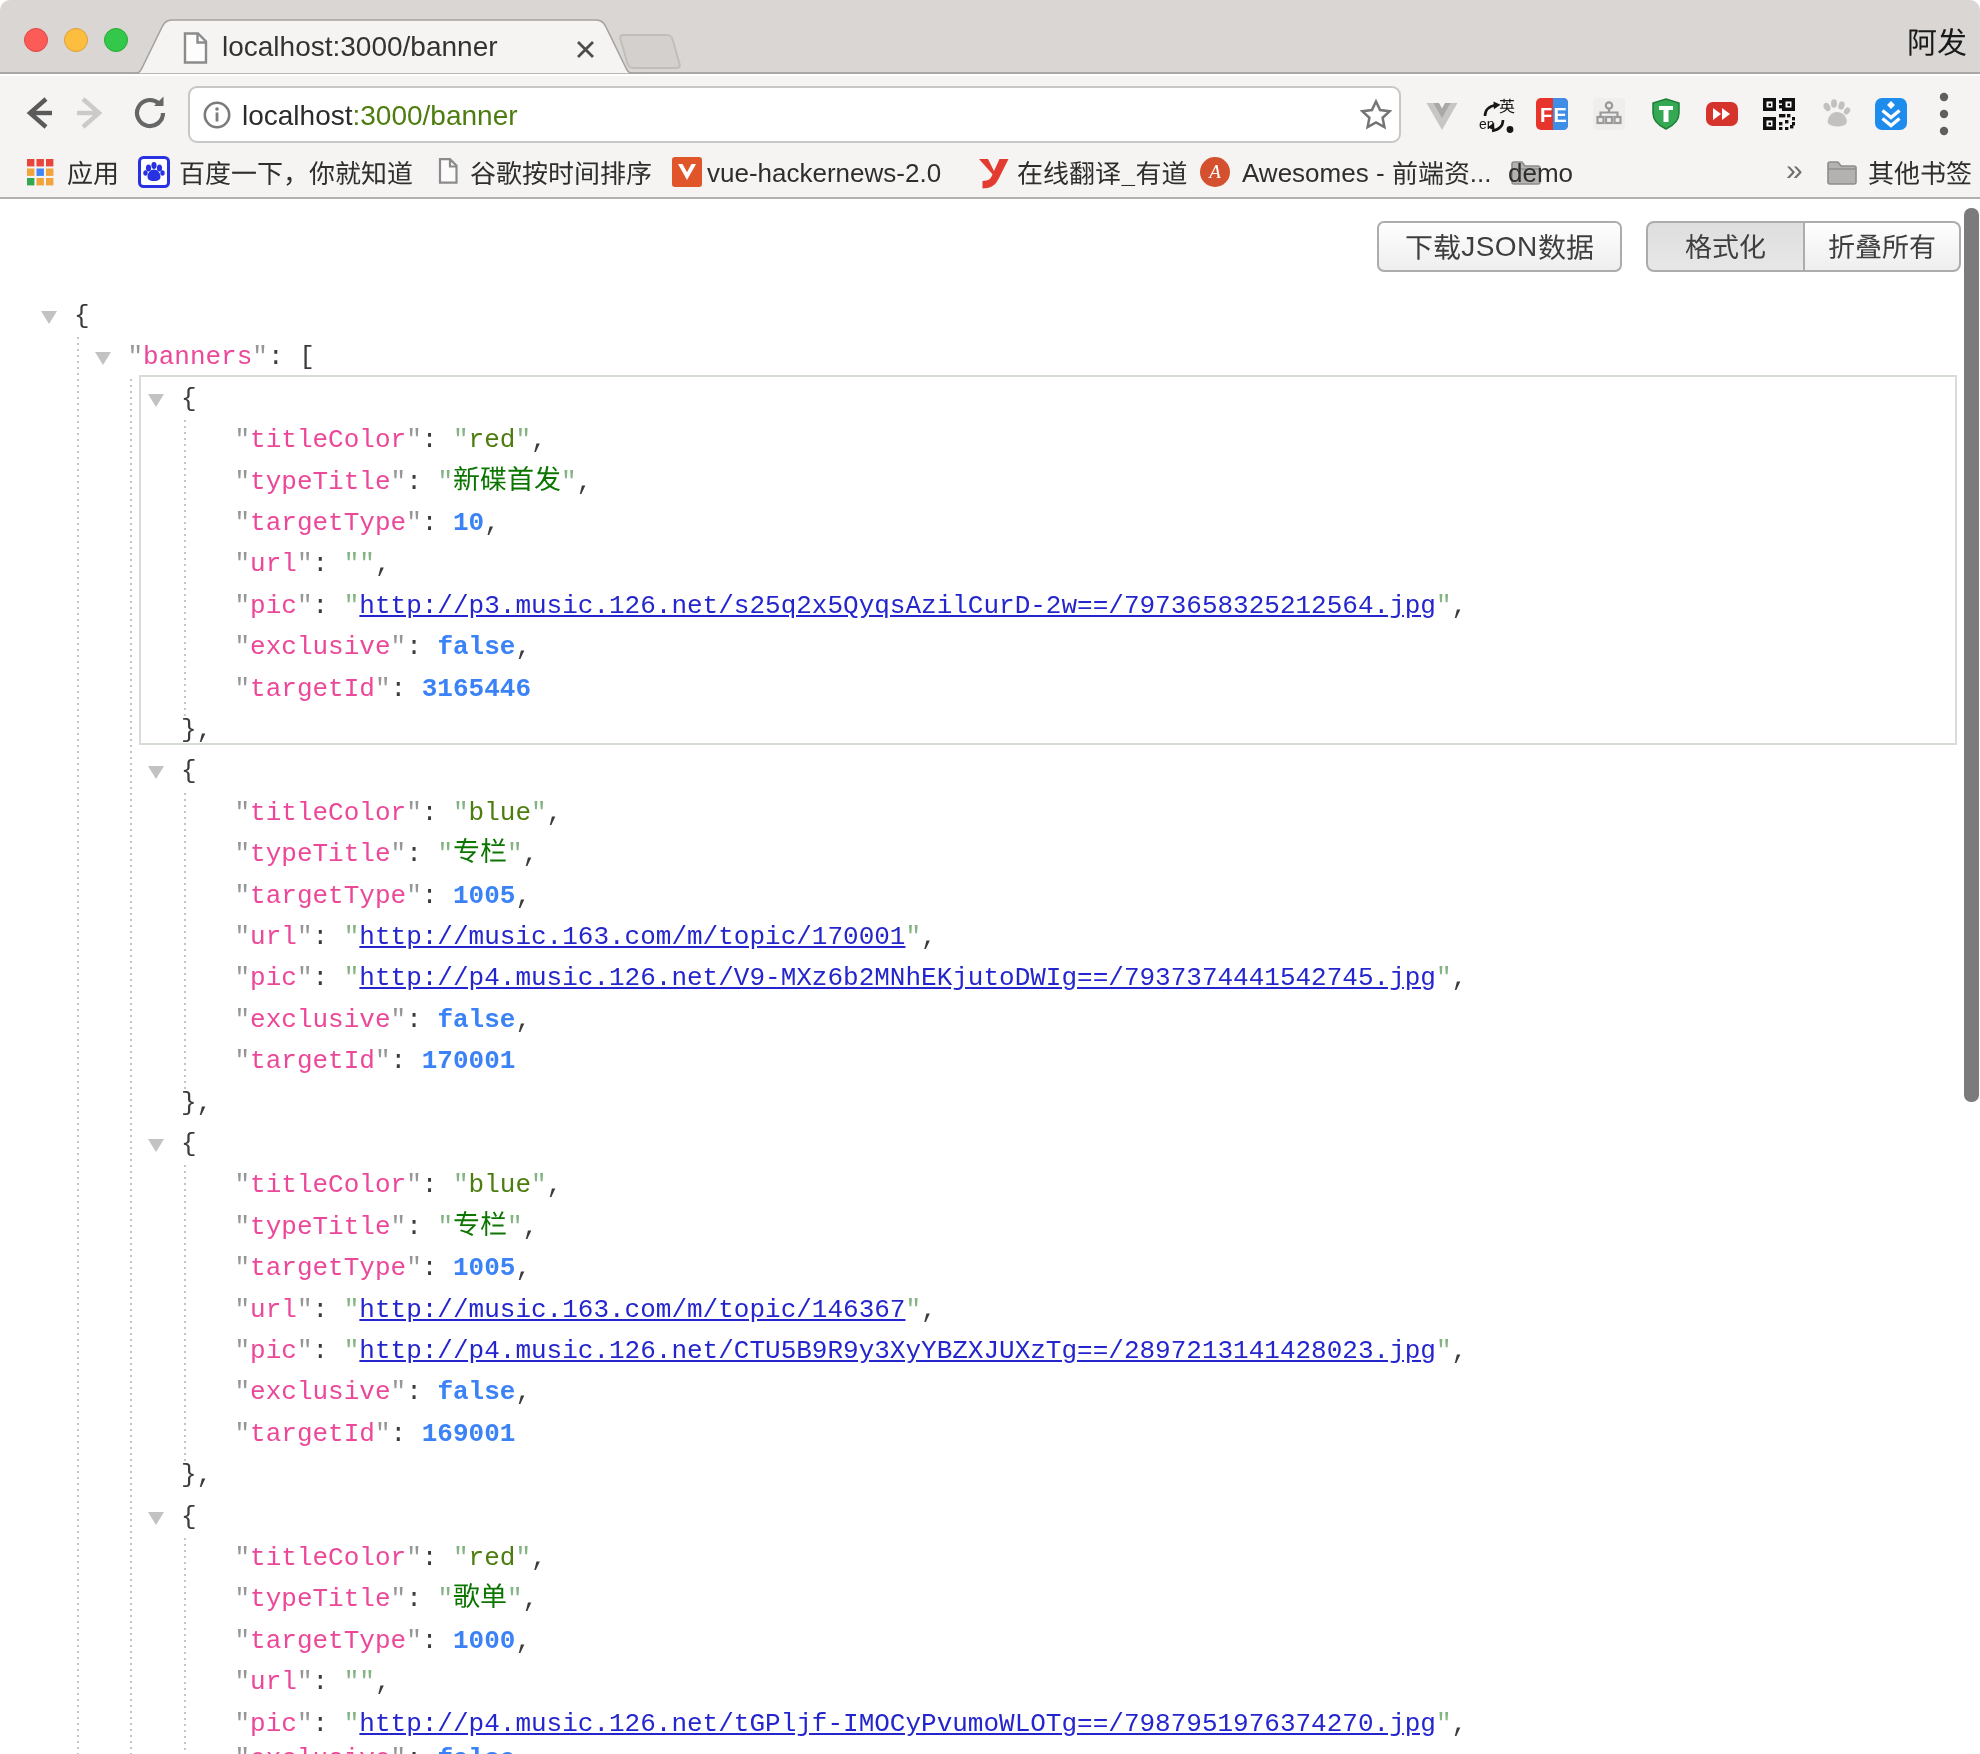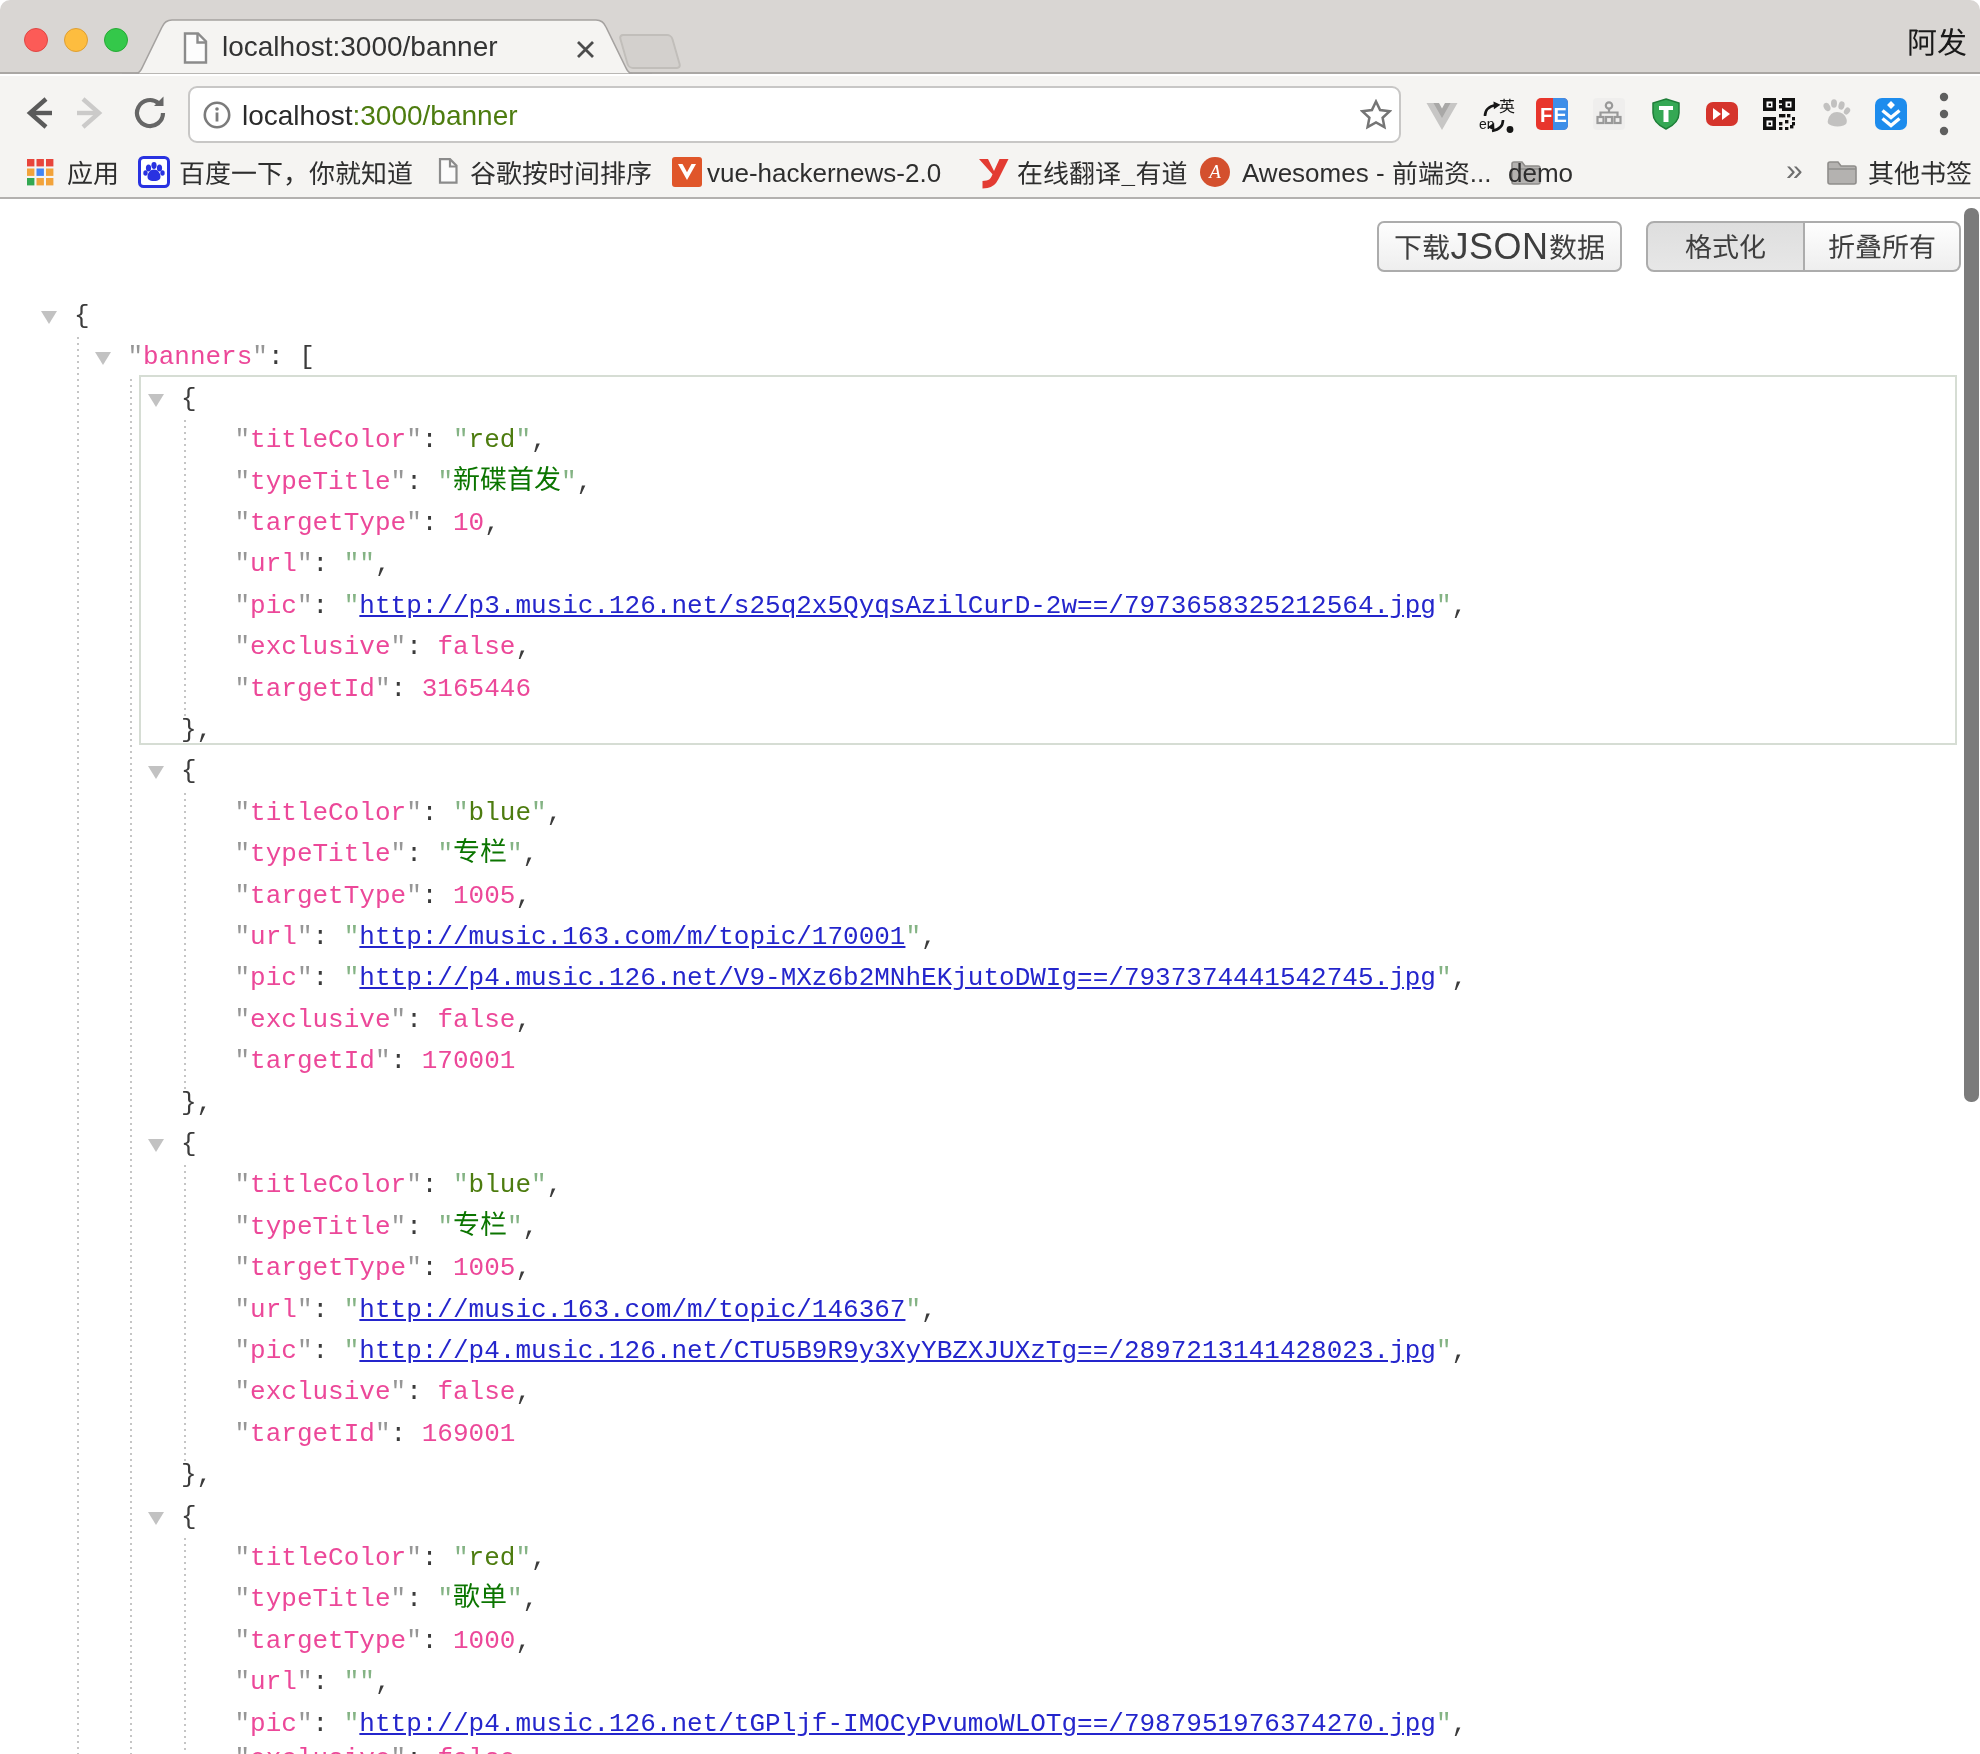--- a/index.html
+++ b/index.html
@@ -14,21 +14,21 @@
 #addrbar{position:absolute;left:188px;top:10px;width:1213px;height:57px;background:#fff;border:2px solid #c8c7c6;border-radius:9px}
 .url{position:absolute;top:0;line-height:55px;font-size:28px}
 .bm{position:absolute;top:12px;font-size:26px;color:#2e2e2e}
 #content{left:0;top:200px;width:1980px;height:1554px;background:#fff}
 .btn{position:absolute;height:51px;border:2px solid #acacac;border-radius:7px;background:linear-gradient(#fefefe,#eee);font-size:27px;color:#3e3e3e;display:flex;align-items:center;justify-content:center}
 .jl{position:absolute;white-space:pre;font-family:"Liberation Mono",monospace;font-size:26px;line-height:41.4px;height:41.4px;color:#3b3b3b}
 .jl i{font-style:normal;color:#969696}
 .jl b{font-weight:normal;color:#ec4899}
 .jl em{font-style:normal;color:#84b384}
 .jl g1{color:#4d7c0f}
-.jl nb{font-weight:normal;color:#ec4899}
+.jl nb{font-weight:bold;color:#3b82f6}
 .jl a{color:#2425cc;text-decoration:underline}
 .tri{position:absolute;width:0;height:0;border-left:8px solid transparent;border-right:8px solid transparent;border-top:13px solid #bdbdbd}
 .guide{position:absolute;width:2px;background:repeating-linear-gradient(to bottom,#c5c5c5 0 2px,transparent 2px 6px)}
 #entrybox{position:absolute;left:139px;top:375px;width:1818px;height:370px;border:2px solid #d6ddd4}
 #scrollbar{position:absolute;left:1964px;top:208px;width:15px;height:894px;background:#7b7b7b;border-radius:7px}
 </style></head><body>
 
 <div class="abs" id="titlebar">
 <div class="light" style="left:24px;background:#fc5b57;border:1px solid #df4744"></div>
 <div class="light" style="left:64px;background:#fdbd3f;border:1px solid #de9f34"></div>
@@ -251,21 +251,21 @@
         <path transform="translate(2000)" d="M869 485H946Q946 485 945 492Q945 498 944 506Q944 513 943 519Q936 619 927 682Q919 746 908 780Q898 815 882 830Q867 846 849 853Q830 859 804 861Q781 862 739 862Q697 861 651 859Q650 842 643 822Q637 801 626 786Q673 791 716 792Q759 793 777 793Q793 793 802 791Q811 789 819 783Q831 773 839 741Q848 710 855 650Q863 590 869 496ZM418 43H494V959H418ZM717 120 762 70Q793 90 829 114Q865 139 898 163Q931 187 951 206L905 263Q885 243 853 218Q821 193 785 167Q750 141 717 120ZM60 485H902V557H60ZM126 215H800V532H726V288H126Z"></path>
         <path transform="translate(3000)" d="M294 477H701V541H294ZM167 128H477V190H167ZM549 128H939V190H549ZM185 35 256 53Q237 107 212 159Q187 211 158 257Q129 303 99 338Q93 332 81 324Q69 317 58 309Q46 302 37 297Q84 249 123 179Q162 109 185 35ZM574 35 645 52Q622 114 586 171Q550 228 510 268Q504 261 493 254Q481 246 470 238Q458 231 449 226Q489 190 522 140Q555 89 574 35ZM234 177 299 160Q320 193 339 233Q359 273 366 302L299 322Q291 293 273 252Q254 212 234 177ZM654 176 720 160Q749 192 776 233Q802 274 815 305L744 323Q733 293 707 251Q682 210 654 176ZM533 286Q568 318 618 350Q667 382 726 411Q785 439 846 462Q907 484 964 499Q952 509 938 528Q924 546 916 561Q858 544 798 518Q737 491 678 458Q619 425 568 388Q517 351 479 312ZM502 239 563 270Q507 336 428 393Q350 450 260 495Q171 539 80 570Q73 556 60 539Q48 521 35 510Q123 484 212 444Q300 403 376 351Q452 299 502 239ZM63 867H934V934H63ZM759 583 827 603Q802 657 771 716Q741 774 710 828Q679 881 650 923Q642 917 631 910Q619 903 607 896Q596 889 586 885Q618 846 649 796Q679 745 708 690Q736 635 759 583ZM424 600 484 578Q503 610 521 647Q539 683 554 718Q569 752 576 779L512 805Q505 778 491 743Q477 707 460 670Q442 632 424 600ZM176 628 236 601Q259 631 280 666Q302 701 321 733Q339 766 349 792L286 823Q276 797 259 764Q241 730 219 694Q198 659 176 628Z"></path>
       </svg></div>
 </div>
 <div class="abs" id="content">
 <div class="btn" style="left:1377px;top:21px;width:245px">
       <svg width="56.0" height="28" viewBox="0 0 2000 1000" fill="#3e3e3e" style="vertical-align:-4.5px" xmlns="http://www.w3.org/2000/svg">
         <path d="M55 114H946V189H55ZM441 173H520V959H441ZM484 410 534 353Q579 374 629 401Q679 428 728 456Q777 485 819 512Q862 539 892 562L839 630Q810 607 769 578Q727 550 679 521Q630 491 580 462Q530 434 484 410Z"></path>
         <path transform="translate(1000)" d="M736 96 790 61Q813 79 837 101Q861 124 882 146Q903 169 915 187L858 227Q841 199 806 162Q770 124 736 96ZM54 266H951V327H54ZM105 120H545V180H105ZM296 39H368V297H296ZM609 41H683Q682 184 689 311Q696 438 711 542Q726 646 748 722Q770 797 799 838Q828 879 863 879Q881 879 890 842Q900 805 904 717Q915 729 932 740Q949 751 963 756Q957 831 945 873Q933 916 912 934Q891 952 856 952Q809 952 773 919Q736 886 709 826Q682 766 663 683Q644 599 632 498Q620 396 615 281Q609 165 609 41ZM839 379 906 399Q873 512 824 617Q774 723 708 810Q643 898 560 962Q551 950 536 935Q521 921 507 911Q586 854 650 771Q714 687 762 587Q809 487 839 379ZM69 427H583V489H69ZM333 520H403V956H333ZM121 680Q119 672 115 659Q112 647 107 633Q103 620 98 611Q110 608 121 595Q132 581 144 561Q153 547 172 511Q190 475 211 427Q232 379 247 329L321 349Q300 403 275 456Q249 509 222 556Q195 603 167 640V642Q167 642 160 646Q153 650 144 656Q135 662 128 668Q121 674 121 680ZM121 680V623L162 601H562L562 666H202Q170 666 149 670Q128 674 121 680ZM65 788Q128 783 212 776Q297 769 393 760Q489 752 585 743L585 805Q493 815 400 824Q307 834 223 842Q139 850 73 858Z"></path>
       </svg>
-      <span style="font-size:36px;letter-spacing:0.5px;font-family:'Liberation Sans'">JSON</span>
+      <span style="font-size:28px;letter-spacing:0.5px;font-family:'Liberation Sans'">JSON</span>
       <svg width="56.0" height="28" viewBox="0 0 2000 1000" fill="#3e3e3e" style="vertical-align:-4.5px" xmlns="http://www.w3.org/2000/svg">
         <path d="M70 557H454V620H70ZM50 226H531V288H50ZM443 59 506 87Q485 121 461 156Q437 191 417 216L368 192Q381 174 394 151Q408 127 421 103Q434 78 443 59ZM257 39H327V476H257ZM88 87 143 65Q164 95 182 131Q201 167 207 194L150 219Q144 193 126 155Q108 118 88 87ZM258 252 309 282Q285 323 248 365Q210 407 167 443Q123 478 80 502Q73 489 62 472Q50 455 39 445Q81 426 123 396Q165 366 201 328Q237 290 258 252ZM316 273Q330 280 356 297Q382 313 412 332Q443 351 468 367Q493 383 503 391L461 445Q448 433 425 414Q401 395 373 374Q345 353 320 335Q295 316 279 306ZM612 234H948V304H612ZM629 48 698 59Q683 155 661 243Q639 332 608 409Q578 485 538 543Q533 537 522 528Q512 519 500 511Q489 502 481 497Q520 444 549 373Q577 302 597 219Q617 136 629 48ZM813 274 883 281Q860 450 815 580Q770 709 692 803Q614 898 493 963Q489 955 482 944Q475 932 467 920Q458 909 451 902Q566 846 639 759Q712 673 753 552Q794 431 813 274ZM647 297Q670 430 711 548Q753 666 817 754Q881 843 972 892Q959 902 945 920Q930 937 921 951Q827 894 761 799Q696 704 653 579Q611 453 585 308ZM110 727 157 682Q209 702 266 729Q323 756 374 784Q425 812 460 837L412 886Q379 861 328 832Q277 802 220 775Q163 747 110 727ZM429 557H442L454 554L495 571Q464 679 402 754Q340 830 256 878Q173 925 77 952Q71 939 61 921Q51 904 41 894Q130 873 209 832Q287 790 345 724Q402 659 429 568ZM110 727Q132 696 155 656Q178 616 198 573Q219 531 233 493L300 505Q284 546 263 589Q242 632 220 671Q198 710 178 740Z"></path>
         <path transform="translate(1000)" d="M431 84H923V343H432V277H851V149H431ZM395 84H468V386Q468 449 464 524Q460 598 447 676Q434 753 410 826Q385 899 344 959Q337 953 326 944Q315 936 303 928Q290 921 282 917Q321 859 344 792Q366 725 378 654Q389 582 392 514Q395 445 395 386ZM435 453H958V518H435ZM516 858H886V920H516ZM663 335H734V671H663ZM484 642H927V957H858V706H550V961H484ZM29 571Q88 555 172 530Q256 504 341 477L352 546Q273 572 193 598Q114 624 49 645ZM42 242H350V312H42ZM167 41H237V866Q237 897 229 913Q222 930 203 939Q185 948 155 951Q125 954 77 953Q76 940 69 919Q63 899 56 884Q88 885 115 885Q141 885 150 884Q159 884 163 880Q167 877 167 866Z"></path>
       </svg>
     </div>
 <div class="btn" style="left:1646px;top:21px;width:159px;border-radius:8px 0 0 8px;background:linear-gradient(#dedede,#e7e7e7)">
       <svg width="81.0" height="27" viewBox="0 0 3000 1000" fill="#3e3e3e" style="vertical-align:-4px" xmlns="http://www.w3.org/2000/svg">
         <path d="M553 148H835V213H553ZM462 593H884V957H811V658H532V961H462ZM492 851H850V917H492ZM582 39 654 58Q628 125 591 187Q554 249 511 302Q468 356 422 396Q416 389 405 379Q394 370 383 360Q371 351 363 345Q432 291 490 210Q547 129 582 39ZM815 148H828L842 145L889 167Q857 260 804 336Q751 412 684 473Q617 533 540 577Q463 621 384 650Q377 636 364 618Q352 600 341 589Q416 566 489 526Q562 485 626 430Q690 376 739 308Q787 240 815 160ZM547 200Q579 270 637 342Q696 413 782 473Q867 532 977 565Q969 573 960 584Q951 595 944 607Q936 618 930 628Q819 589 733 525Q647 461 587 385Q527 309 493 235ZM52 254H403V325H52ZM202 40H273V959H202ZM199 299 247 315Q235 375 216 439Q196 504 173 566Q149 627 122 680Q95 733 67 771Q61 756 50 737Q38 718 28 705Q55 671 80 624Q106 577 129 522Q152 467 170 410Q188 353 199 299ZM269 365Q278 375 296 396Q315 418 336 444Q357 470 375 492Q393 514 400 524L355 581Q346 565 330 540Q314 515 295 487Q276 460 259 436Q242 412 231 399Z"></path>
         <path transform="translate(1000)" d="M709 89 760 47Q785 64 813 86Q841 107 866 129Q890 150 905 168L853 215Q838 197 814 175Q791 152 763 130Q736 107 709 89ZM55 227H947V300H55ZM90 449H532V522H90ZM270 488H345V845H270ZM59 856Q119 844 201 828Q282 811 375 792Q467 772 559 752L565 820Q480 840 393 860Q307 880 227 898Q147 916 83 930ZM565 44H645Q644 183 654 309Q663 435 682 540Q700 645 727 722Q753 799 785 841Q818 884 855 884Q876 884 886 839Q896 794 901 694Q913 706 932 718Q951 730 967 736Q961 823 948 872Q935 921 911 941Q888 962 849 962Q799 962 759 928Q718 894 687 832Q656 769 633 684Q610 600 596 497Q581 395 573 280Q566 165 565 44Z"></path>
         <path transform="translate(2000)" d="M516 58H596V801Q596 842 607 855Q618 867 654 867Q663 867 686 867Q708 867 735 867Q762 867 785 867Q809 867 820 867Q846 867 859 849Q872 831 878 784Q884 738 887 652Q898 660 911 667Q924 675 937 680Q951 686 962 689Q957 783 945 838Q933 893 905 917Q877 942 824 942Q817 942 799 942Q782 942 758 942Q735 942 712 942Q688 942 671 942Q653 942 646 942Q596 942 568 929Q540 917 528 886Q516 854 516 799ZM867 185 939 233Q868 333 775 422Q682 510 580 582Q478 655 377 707Q371 698 362 688Q353 678 342 667Q332 657 322 650Q421 601 522 530Q622 459 712 371Q802 283 867 185ZM313 40 387 63Q352 148 305 230Q257 312 203 384Q149 456 92 511Q88 503 79 489Q70 475 60 461Q50 446 42 438Q96 390 147 326Q197 263 240 189Q282 116 313 40ZM207 288 285 211 286 212V960H207Z"></path>

